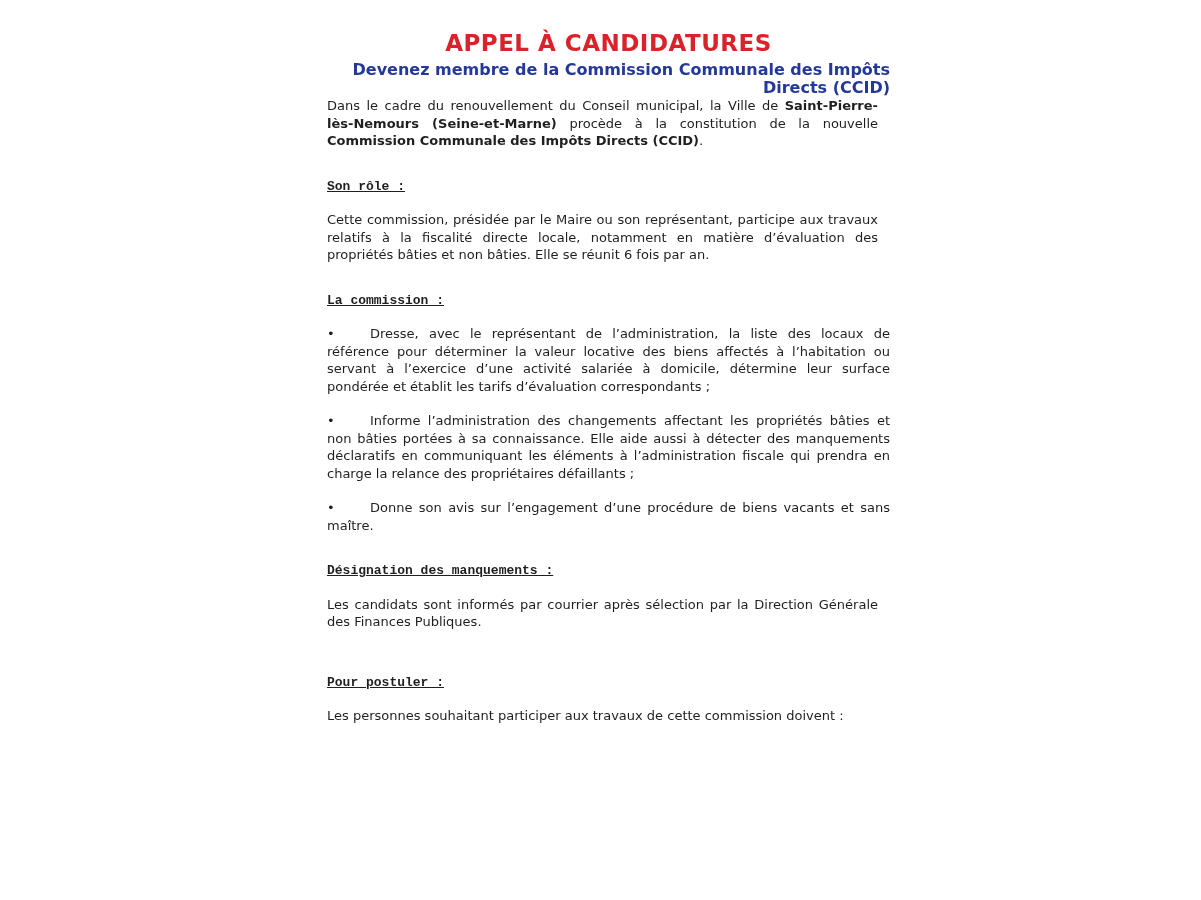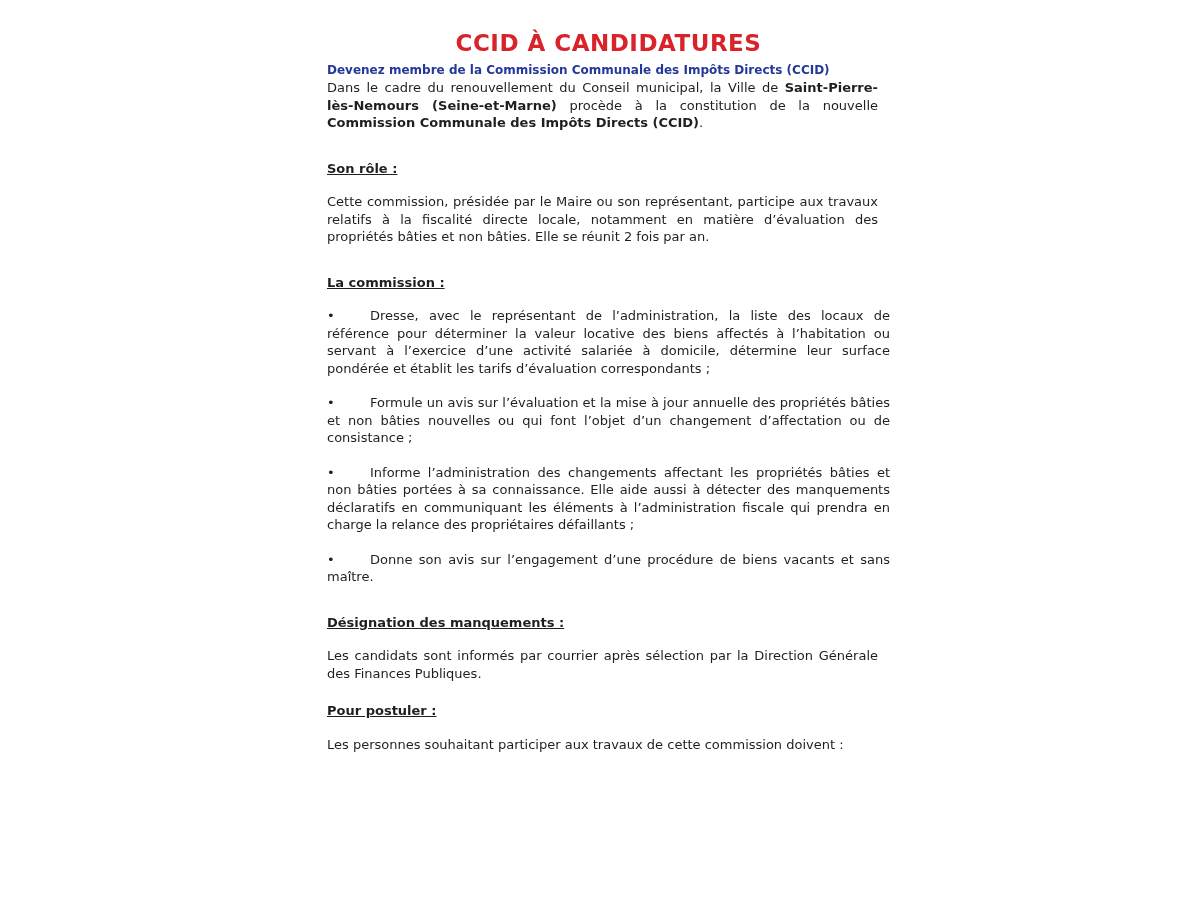--- a/index.html
+++ b/index.html
@@ -25,65 +25,65 @@
   .title {
     text-align: center;
     color: #d8232a;
     font-weight: bold;
     font-size: 23px;
     line-height: 26px;
     letter-spacing: 0.5px;
     margin: 0;
   }
   .subtitle {
-    text-align: left;
+    text-align: right;
     color: #24389a;
     font-weight: bold;
-    font-size: 12px;
+    font-size: 16px;
     line-height: 18px;
     margin: 5px 0 0 0;
   }
   p.para {
     margin: 0 12px 17px 0;
   }
   .intro {
     margin-top: 25px;
   }
   h3.sec-heading {
     font-size: 13px;
     font-weight: bold;
     text-decoration: underline;
     margin: 28px 0 16px 0;
     text-align: left;
+    font-family: Liberation Mono, monospace;
   }
-  h3.mt-lg { margin-top: 20px; }
+  h3.mt-lg { margin-top: 43px; }
   .li { margin: 0 0 17px 0; }
   .b {
     display: inline-block;
     width: 43px;
   }
   .bold { font-weight: bold; }
 </style>
 </head>
 <body>
 
 <div class="doc">
 
-  <h1 class="title">CCID À CANDIDATURES</h1>
+  <h1 class="title">APPEL À CANDIDATURES</h1>
   <h2 class="subtitle">Devenez membre de la Commission Communale des Impôts Directs (CCID)</h2>
 
   <p class="para intro"><span>Dans le cadre du renouvellement du Conseil municipal, la Ville de </span><span class="bold">Saint-Pierre-lès-Nemours (Seine-et-Marne)</span><span> procède à la constitution de la nouvelle </span><span class="bold">Commission Communale des Impôts Directs (CCID)</span><span>.</span></p>
 
   <h3 class="sec-heading">Son rôle :</h3>
-  <p class="para">Cette commission, présidée par le Maire ou son représentant, participe aux travaux relatifs à la fiscalité directe locale, notamment en matière d’évaluation des propriétés bâties et non bâties. Elle se réunit 2 fois par an.</p>
+  <p class="para">Cette commission, présidée par le Maire ou son représentant, participe aux travaux relatifs à la fiscalité directe locale, notamment en matière d’évaluation des propriétés bâties et non bâties. Elle se réunit 6 fois par an.</p>
 
   <h3 class="sec-heading">La commission :</h3>
 
   <p class="li"><span class="b">•</span><span>Dresse, avec le représentant de l’administration, la liste des locaux de référence pour déterminer la valeur locative des biens affectés à l’habitation ou servant à l’exercice d’une activité salariée à domicile, détermine leur surface pondérée et établit les tarifs d’évaluation correspondants ;</span></p>
-  <p class="li"><span class="b">•</span><span>Formule un avis sur l’évaluation et la mise à jour annuelle des propriétés bâties et non bâties nouvelles ou qui font l’objet d’un changement d’affectation ou de consistance ;</span></p>
   <p class="li"><span class="b">•</span><span>Informe l’administration des changements affectant les propriétés bâties et non bâties portées à sa connaissance. Elle aide aussi à détecter des manquements déclaratifs en communiquant les éléments à l’administration fiscale qui prendra en charge la relance des propriétaires défaillants ;</span></p>
   <p class="li"><span class="b">•</span><span>Donne son avis sur l’engagement d’une procédure de biens vacants et sans maître.</span></p>
 
   <h3 class="sec-heading">Désignation des manquements :</h3>
   <p class="para">Les candidats sont informés par courrier après sélection par la Direction Générale des Finances Publiques.</p>
 
   <h3 class="sec-heading mt-lg">Pour postuler :</h3>
   <p class="para">Les personnes souhaitant participer aux travaux de cette commission doivent :</p>
 
 </div>

